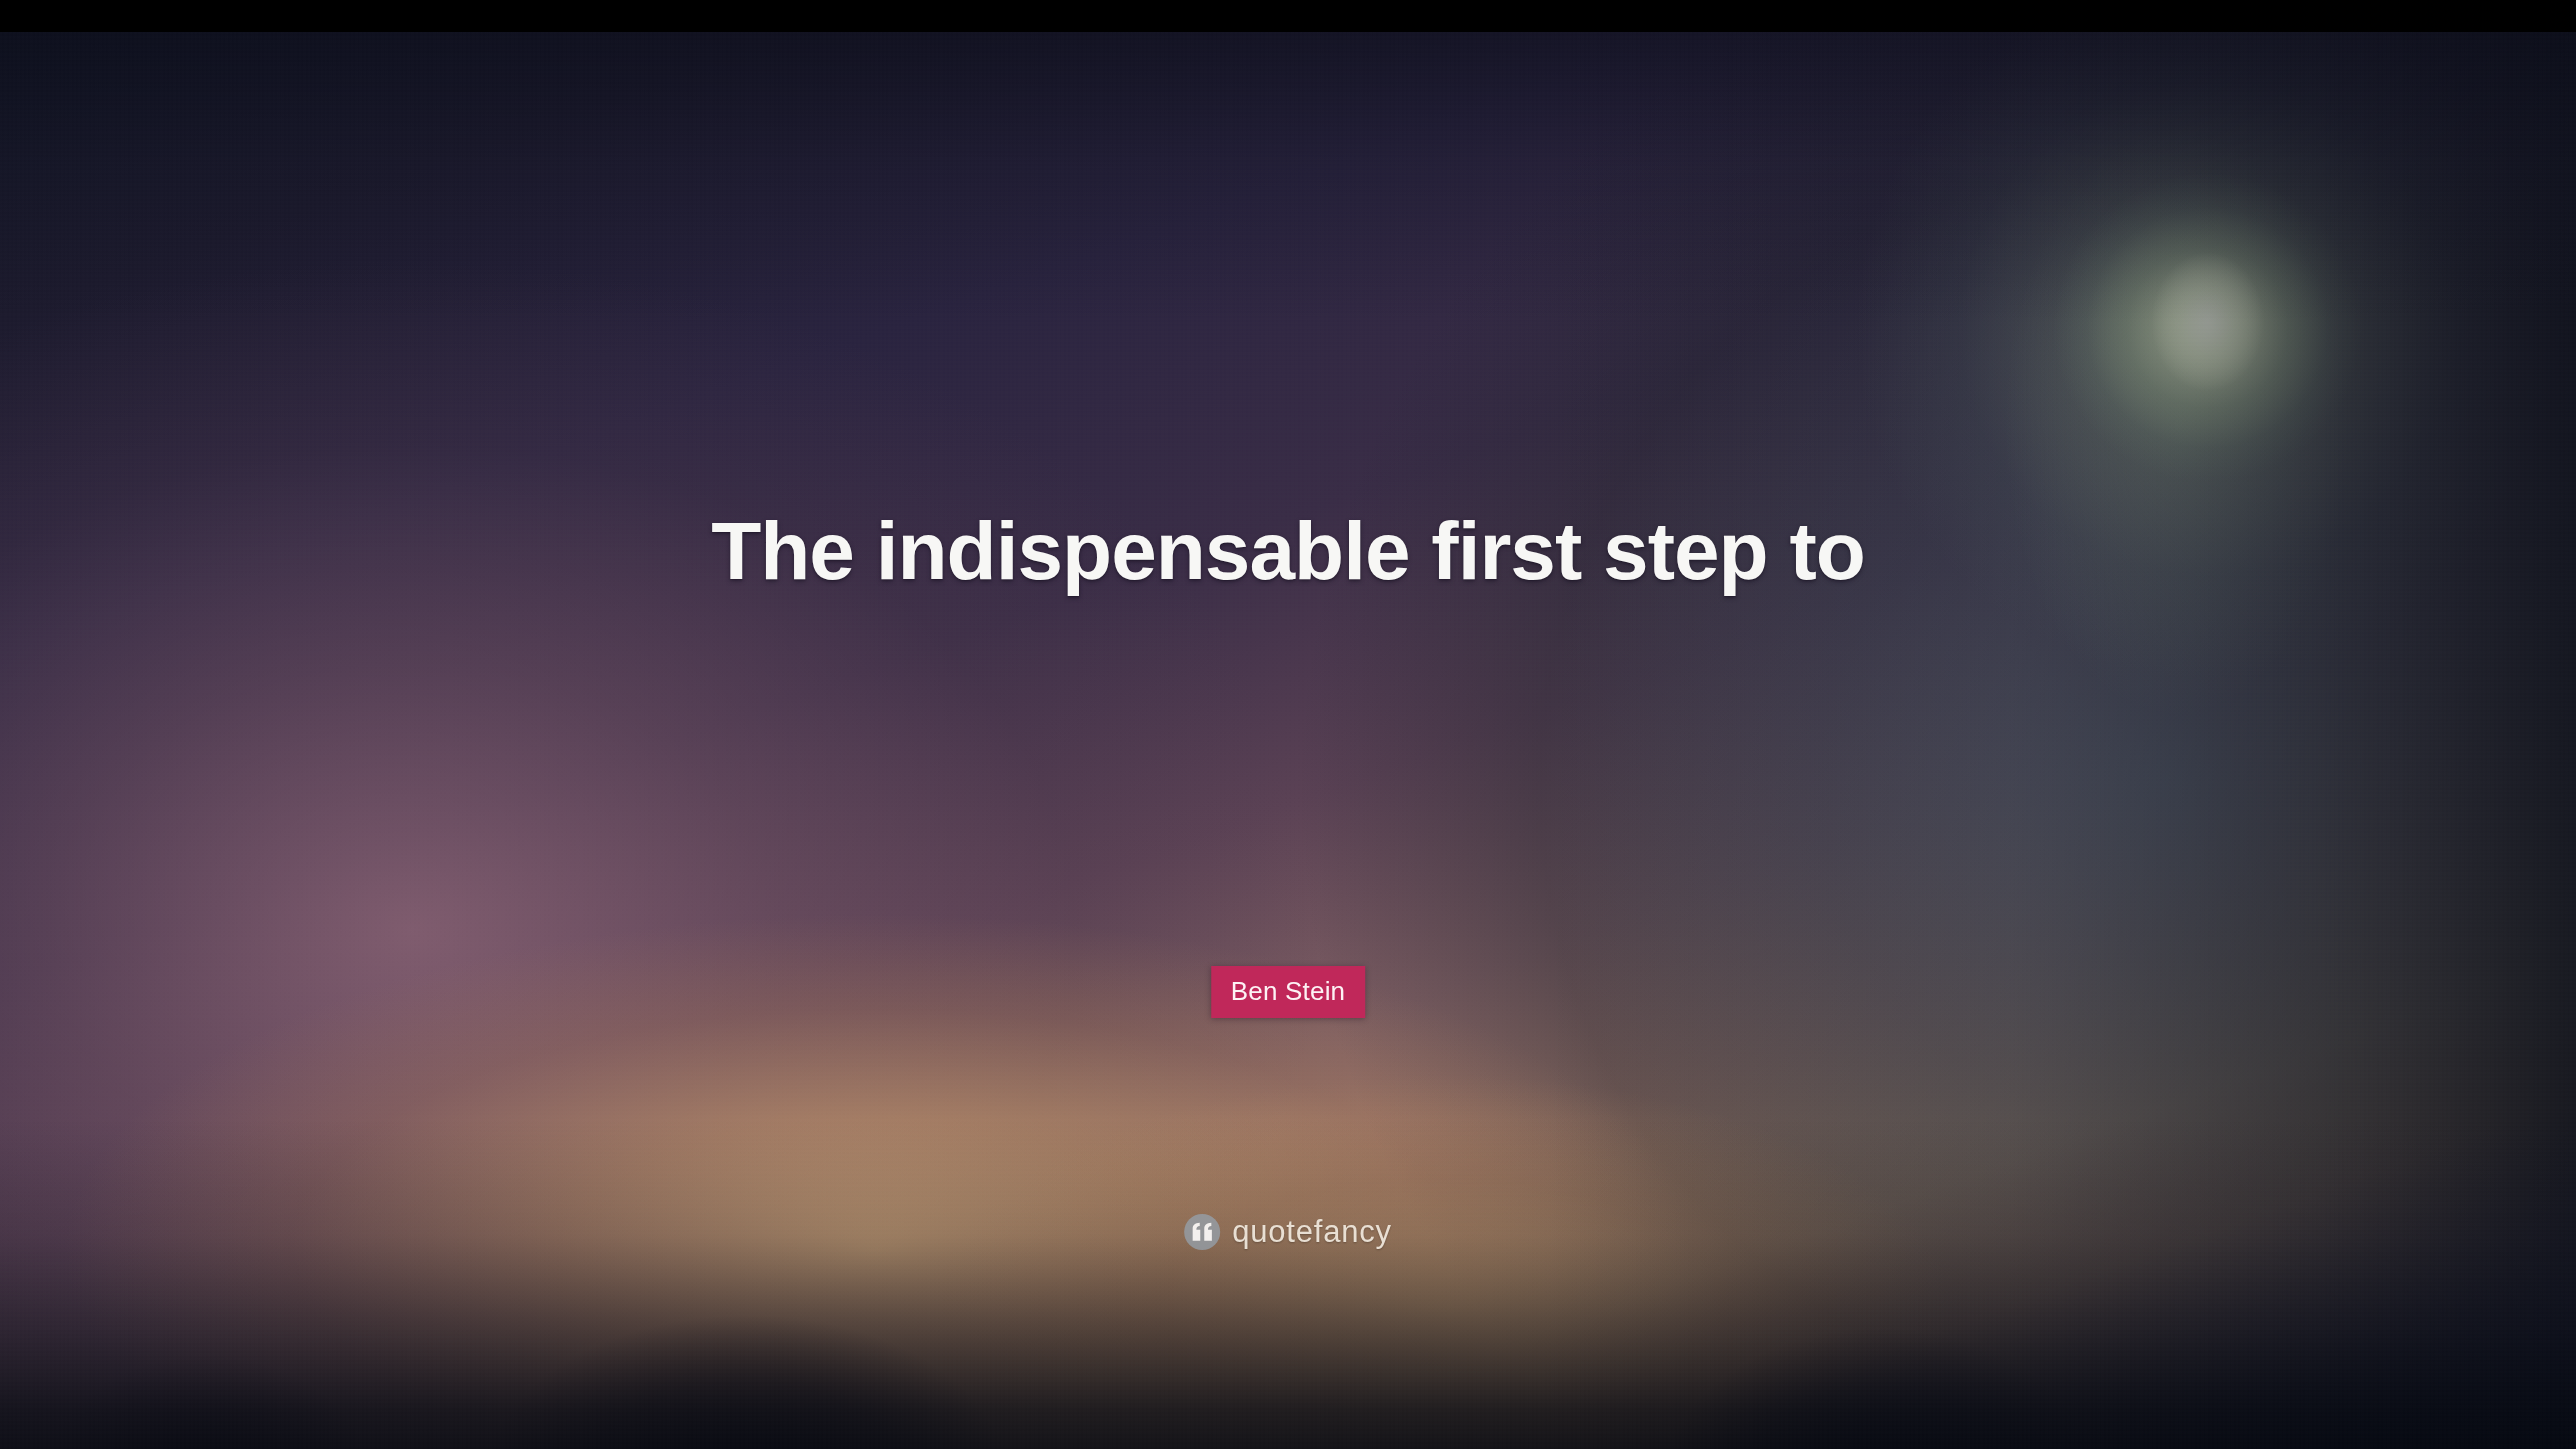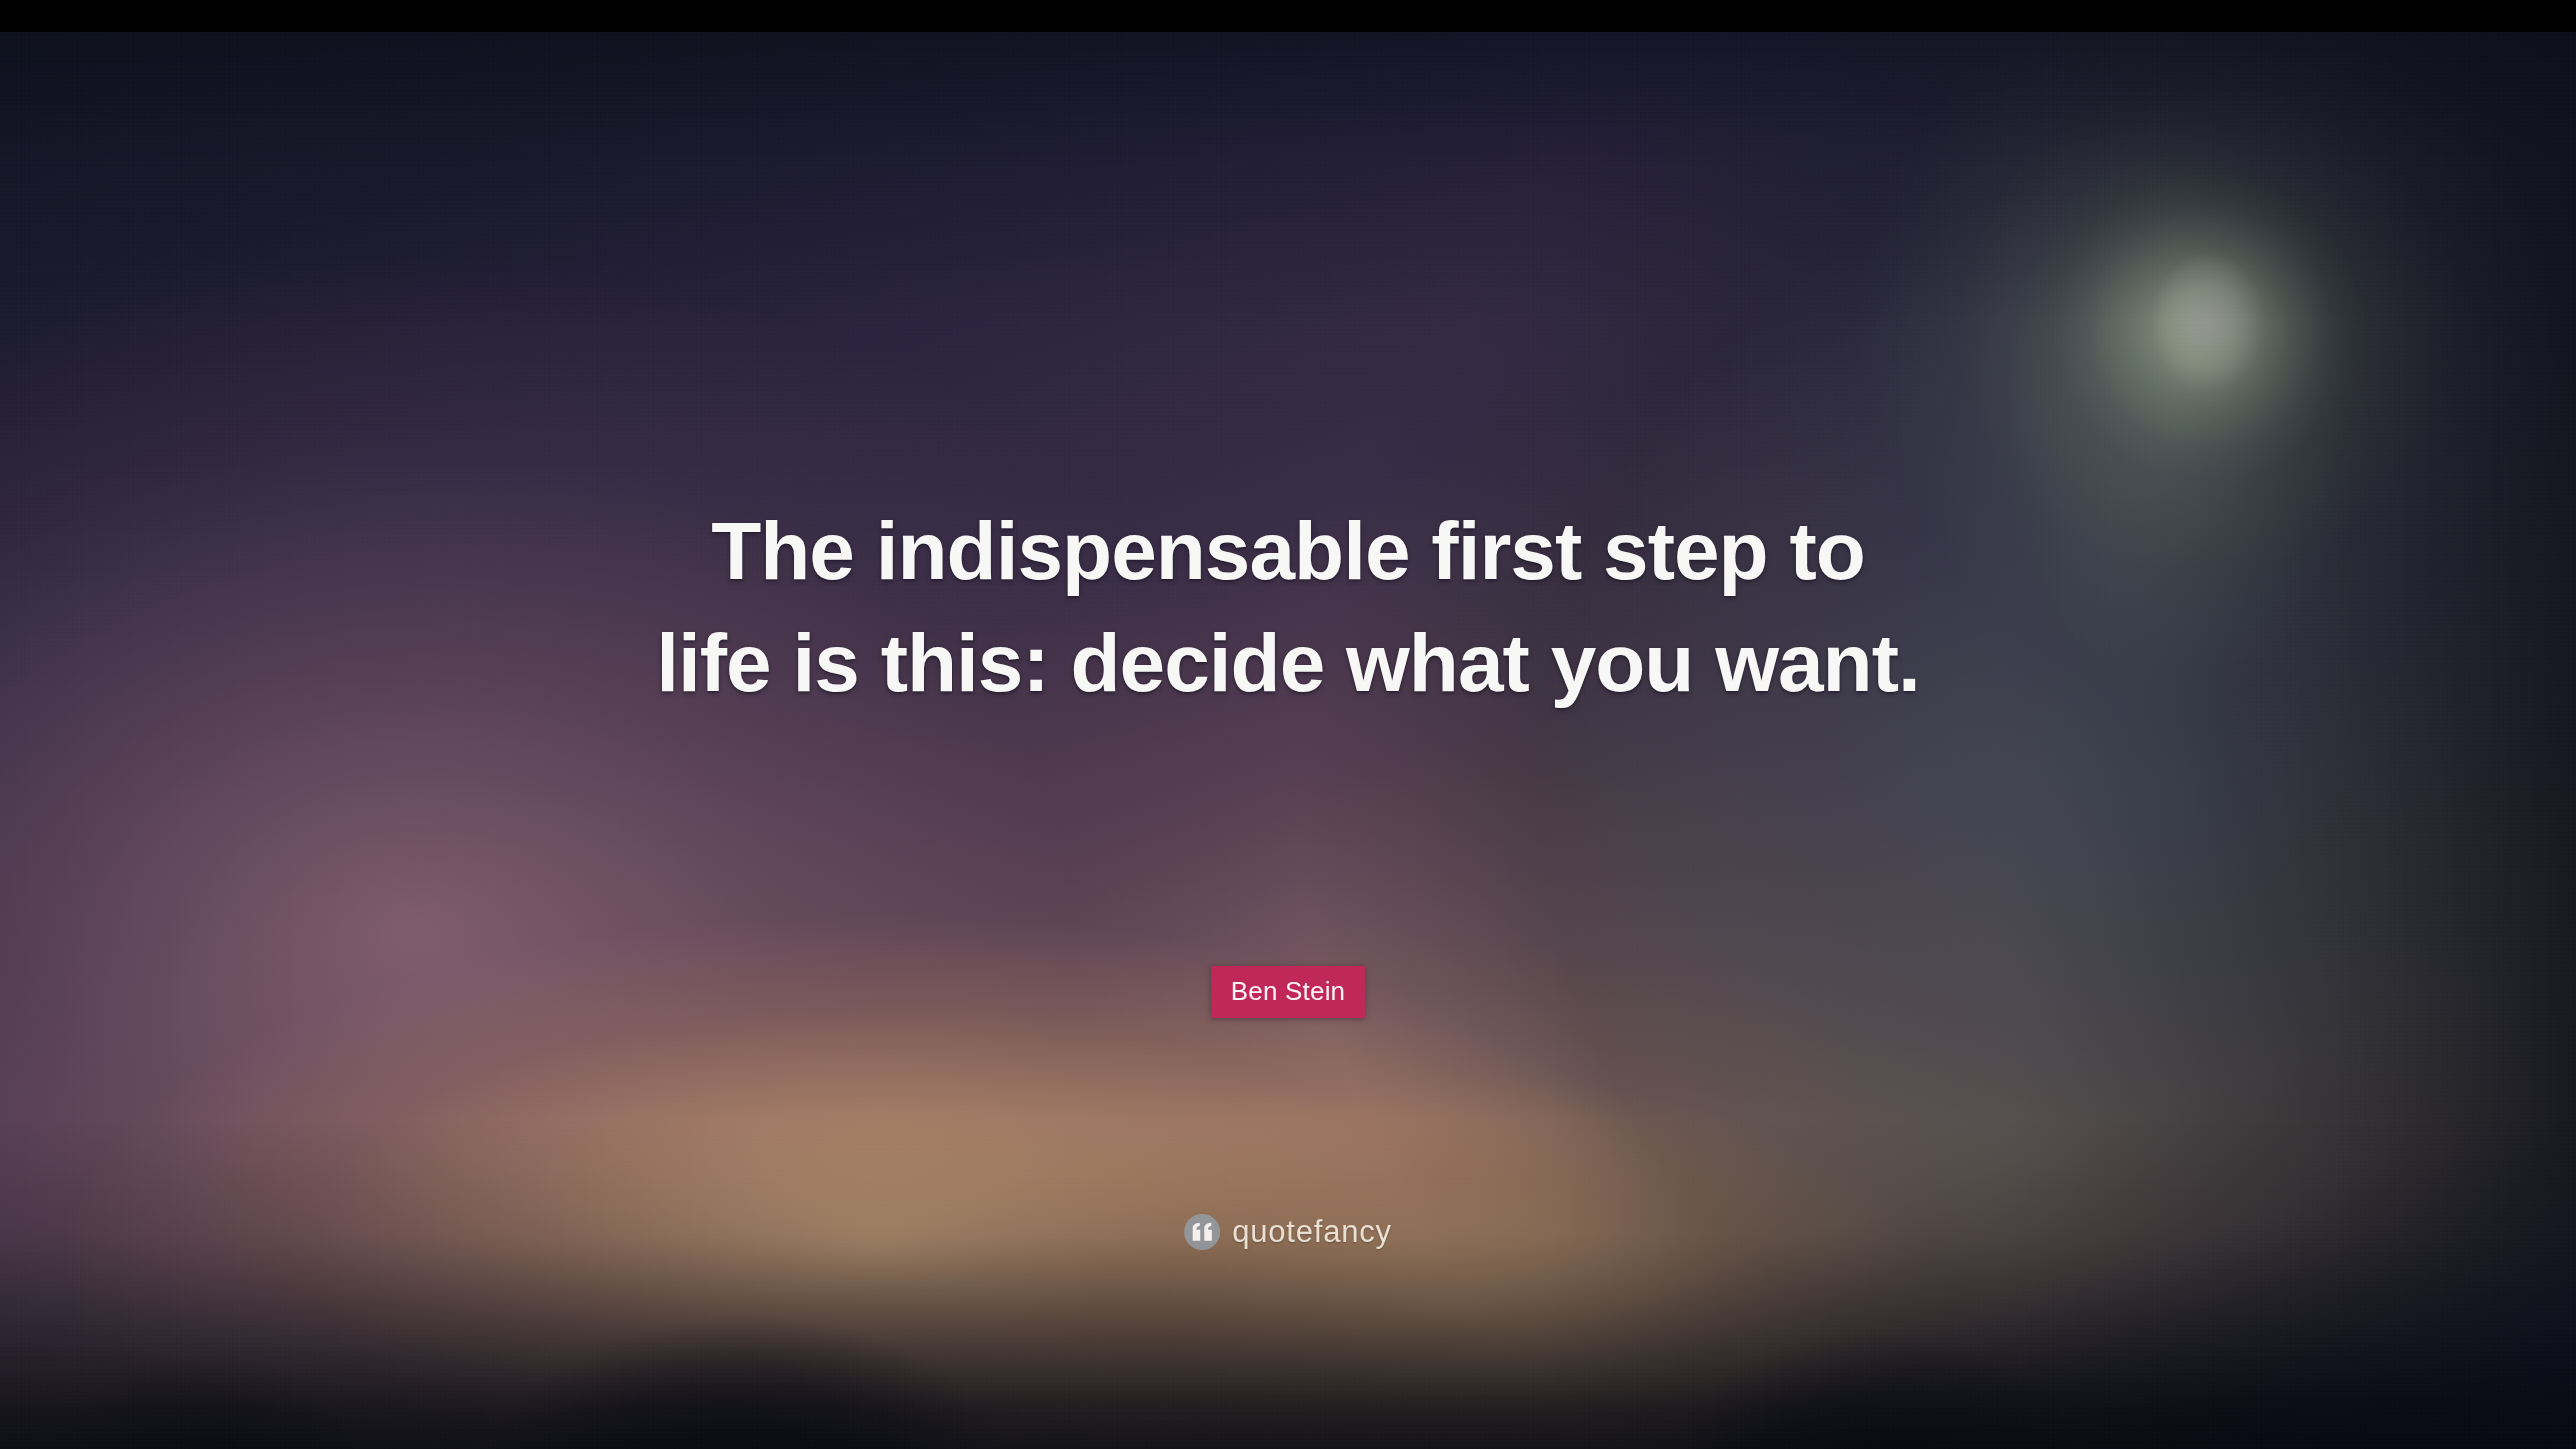--- a/index.html
+++ b/index.html
@@ -257,21 +257,20 @@
   <div class="bg-layer" id="bg-silhouette-c"></div>
   <div class="bg-layer" id="bg-silhouette-a"></div>
   <div class="bg-layer" id="bg-silhouette-b"></div>
   <div class="bg-layer" id="bg-bottom-dark"></div>
   <div class="bg-layer" id="bg-grain"></div>
 
   <div id="content">
 
     <div id="quote-block">
       <span class="quote-line">The indispensable first step to</span>
-      <span class="quote-line">life is this: decide what you want.</span>
     </div>
 
     <div id="author-badge">
       <span class="author-name">Ben Stein</span>
     </div>
 
     <div id="watermark">
       <span class="wm-badge">
         <svg width="23" height="20" viewBox="0 0 34 30" aria-hidden="true">
           <path d="M2 28 L2 10 C2 4.6 5.4 1.6 12.6 1.2 L12.6 6.0 C9.2 6.4 7.6 8.0 7.6 10.6 L7.6 11.6 L13.4 11.6 L13.4 28 Z" fill="#ffffff"></path>

